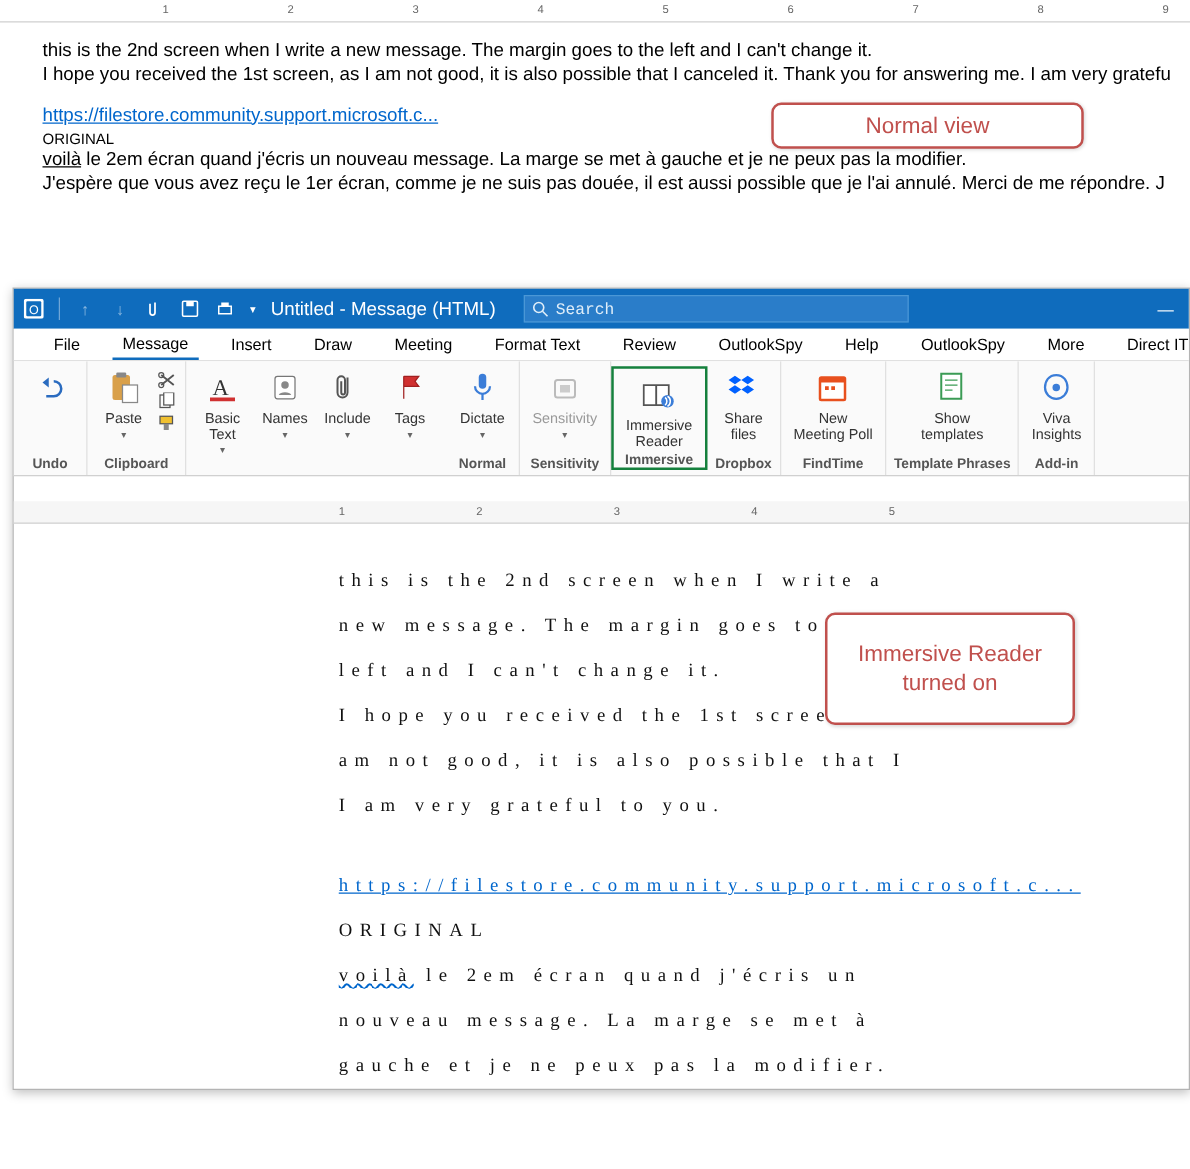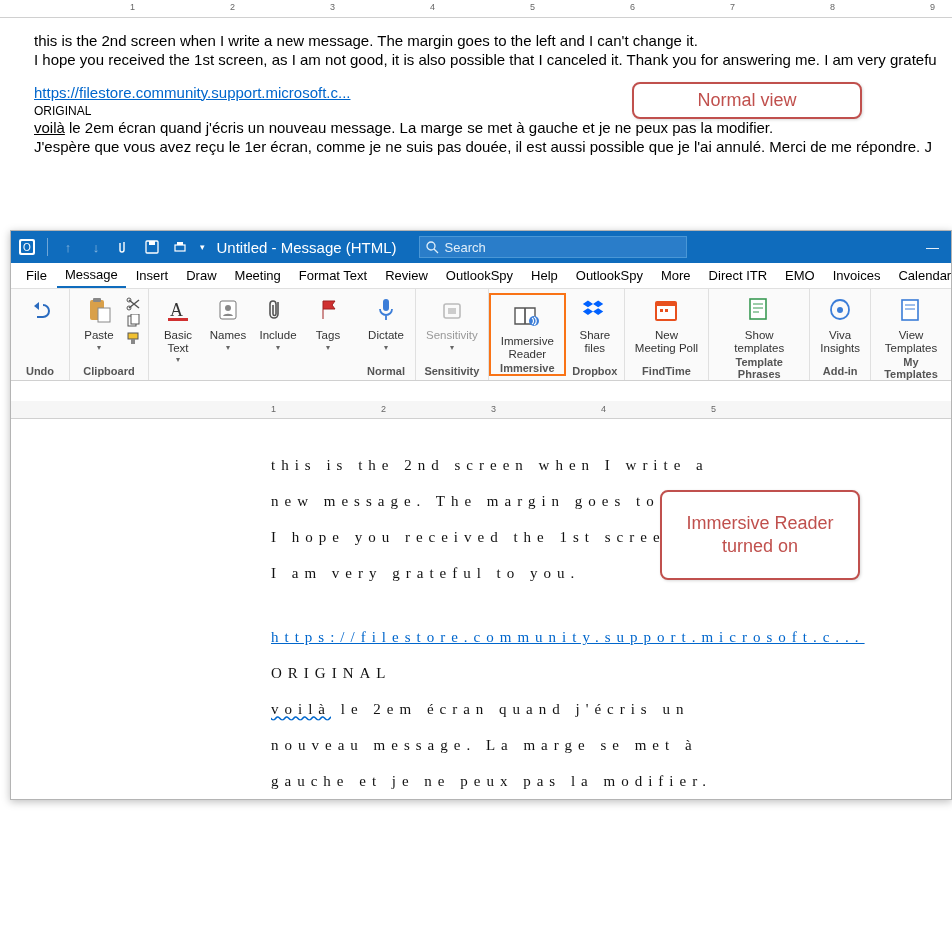--- a/index.html
+++ b/index.html
@@ -50,21 +50,21 @@
     position: absolute;
     border: 2px solid #c0504d;
     border-radius: 8px;
     background: #fff;
     color: #c0504d;
     font-size: 18px;
     padding: 6px 22px;
     text-align: center;
     box-shadow: 1px 1px 3px rgba(0,0,0,.15);
   }
-  .callout.normal { top: 82px; left: 632px; width: 230px; }
+  .callout.normal { top: 82px; left: 617px; width: 250px; }
   .callout.immersive-call {
     top: 490px; left: 660px; width: 200px; height: 90px;
     display:flex;flex-direction:column;justify-content:center;align-items:center;
     line-height:1.3;
   }
 
   
   .outlook-window {
     position: absolute;
     left: 10px;
@@ -83,42 +83,43 @@
     padding: 0 8px;
     gap: 12px;
   }
   .titlebar .ico { width:16px; height:16px; display:flex;align-items:center;justify-content:center; }
   .titlebar .divider { width:1px; height:18px; background: rgba(255,255,255,.4); }
   .titlebar .title-text { font-size: 15px; }
   .searchbox {
     background: #2a7dc9;
     border: 1px solid #4a97d6;
     height: 22px;
-    width: 268px;
+    width: 308px;
     display: flex;
     align-items: center;
     padding: 0 6px;
     gap: 6px;
     color: #e0eef9;
     font-size: 13px;
     margin-left: 10px;
+    font-family: Liberation Mono, monospace;
   }
   .titlebar .spacer { flex:1; }
   .win-btns { display:flex; gap:18px; padding-right:4px;}
   .win-btns span { font-size:13px; }
 
   .menubar {
     display: flex;
     background: #fff;
     border-bottom: 1px solid #e0e0e0;
     font-size: 13px;
     height: 26px;
     align-items: center;
-    padding-left: 7px;
-    gap: 2px;
+    padding-left: 24px;
+    gap: 18px;
     overflow:hidden;
     white-space:nowrap;
   }
   .menubar .tab {
     padding: 4px 8px;
     cursor: default;
   }
   .menubar .tab.active {
     border-bottom: 2px solid #0f6cbd;
     color: #000;
@@ -163,21 +164,21 @@
   }
   .rbtn .ricon {
     width: 30px; height: 30px;
     display:flex;align-items:center;justify-content:center;
     margin-bottom:2px;
   }
   .rbtn.disabled { color:#999; }
   .rbtn .caret::after { content:"▾"; font-size:8px; color:#666; display:block; }
 
   .immersive-highlight {
-    border: 2px solid #f97316;
+    border: 2px solid #15803d;
     margin: 4px 0;
   }
 
   
   .sub-ruler {
     height: 18px;
     background: #f6f6f6;
     border-bottom: 1px solid #d0d0d0;
     font-size:9px;
     color:#666;
@@ -499,51 +500,37 @@
                 <circle cx="13" cy="13" r="3" fill="#3b7dd8"></circle>
               </svg>
             </span>
           <span style="white-space:pre">Viva
 Insights</span>
         </div>
       </div>
       <div class="group-label">Add-in</div>
     </div>
 
-    <div class="group" style="border-right:none">
-      <div class="group-row">
-        <div class="rbtn">
-          <span class="ricon">
-              <svg width="24" height="26">
-                <rect x="3" y="3" width="16" height="20" fill="#fff" stroke="#3b7dd8" stroke-width="1.6"></rect>
-                <line x1="6" y1="8" x2="16" y2="8" stroke="#3b7dd8"></line>
-                <line x1="6" y1="12" x2="16" y2="12" stroke="#3b7dd8"></line>
-              </svg>
-            </span>
-          <span style="white-space:pre">View
-Templates</span>
-        </div>
-      </div>
-      <div class="group-label">My Templates</div>
-    </div>
 
   </div>
 
   <div class="sub-ruler" style="margin-top:20px">
     <span class="tick" style="position:absolute;left:260px;top:3px">1</span>
     <span class="tick" style="position:absolute;left:370px;top:3px">2</span>
     <span class="tick" style="position:absolute;left:480px;top:3px">3</span>
     <span class="tick" style="position:absolute;left:590px;top:3px">4</span>
     <span class="tick" style="position:absolute;left:700px;top:3px">5</span>
   </div>
 
   <div class="immersive-body">
     <p>this is the 2nd screen when I write a</p>
     <p>new message. The margin goes to the</p>
+    <p>left and I can't change it.</p>
     <p>I hope you received the 1st screen, as I</p>
+    <p>am not good, it is also possible that I</p>
     <p>I am very grateful to you.</p>
     <p style="height:28px"></p>
     <p><span class="ilink">https://filestore.community.support.microsoft.c...</span></p>
     <p>ORIGINAL</p>
     <p><span class="voila2">voilà</span><span> le 2em écran quand j'écris un</span></p>
     <p>nouveau message. La marge se met à</p>
     <p>gauche et je ne peux pas la modifier.</p>
   </div>
 
 </div>

